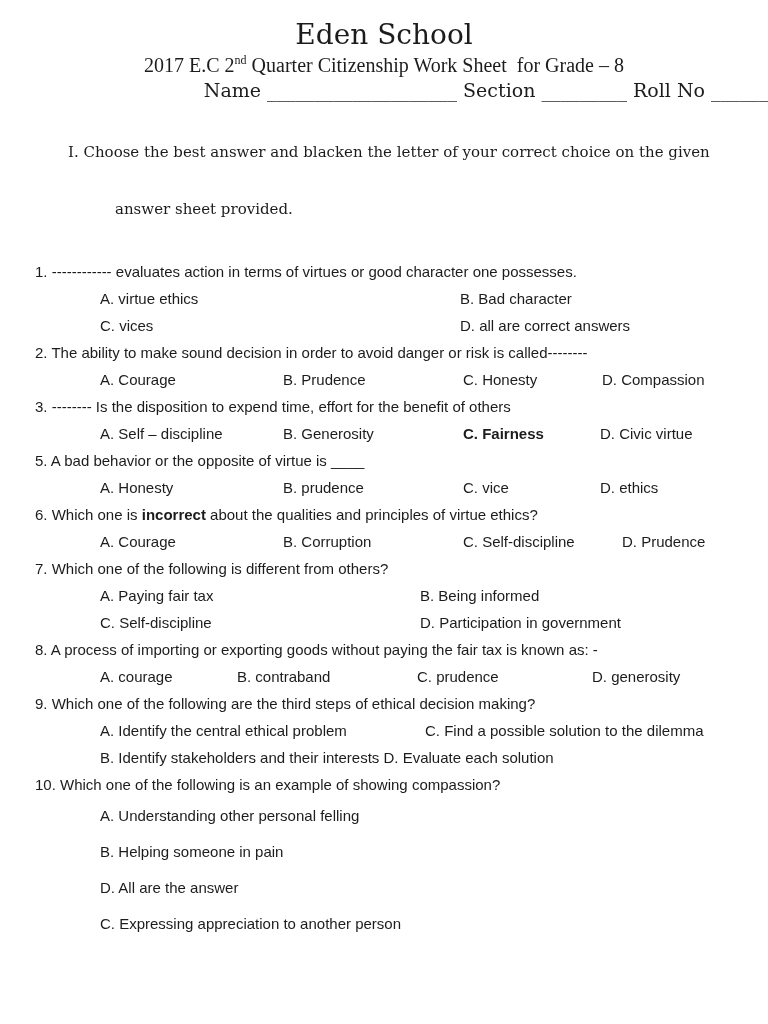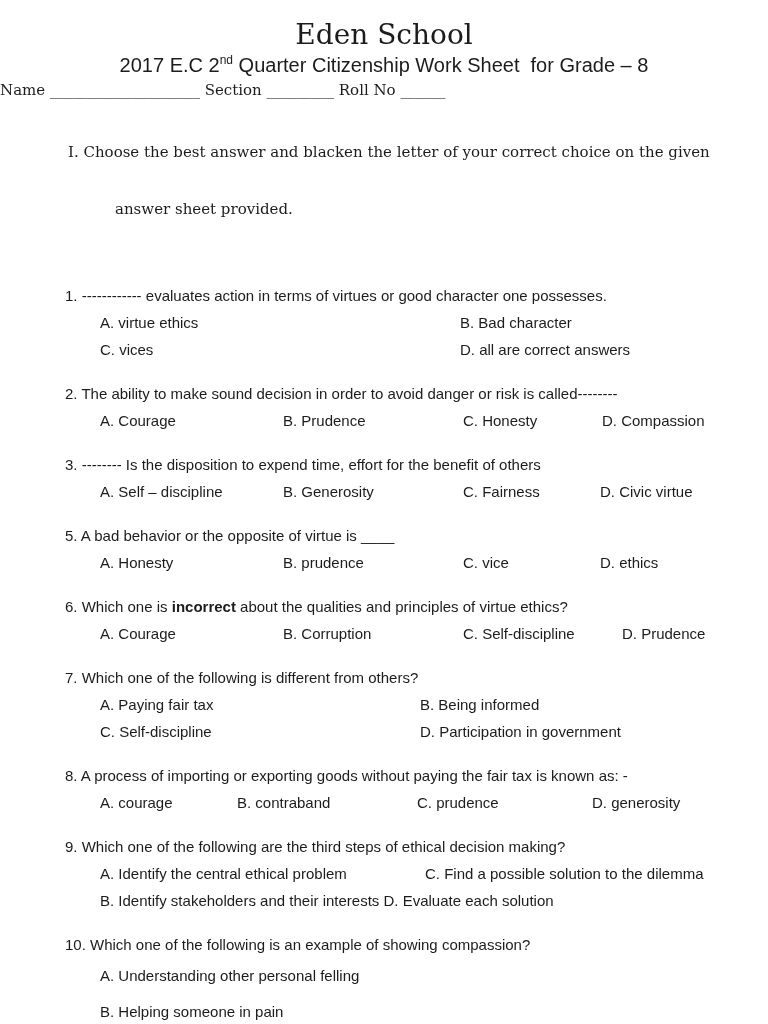--- a/index.html
+++ b/index.html
@@ -12,46 +12,45 @@
     overflow:hidden;
   }
   .title {
     font-family:"DejaVu Serif", serif;
     font-size:28px; line-height:34px;
     text-align:center;
     padding-top:18px;
     white-space:pre-wrap;
   }
   .subtitle {
-    font-family:Liberation Sans, sans-serif;
+    font-family:Liberation Serif, serif;
     font-size:20px; line-height:26px;
     text-align:center;
     white-space:pre-wrap;
   }
   .subtitle sup { font-size:12px; line-height:0; }
   .name-line {
     font-family:"DejaVu Serif", serif;
-    font-size:15px; line-height:25px;
-    text-align:left;
+    font-size:19px; line-height:25px;
+    text-align:right;
     white-space:pre-wrap;
   }
   .instruction {
     font-family:"DejaVu Serif", serif;
     font-size:15px; line-height:19px;
     padding-left:68px; padding-top:2px;
     white-space:pre-wrap;
   }
   .instr2 { padding-left:47px; }
   #questions { padding-top:5px; font-size:15px; }
   .q-line {
     height:20px; line-height:20px;
     margin-bottom:7px;
-    padding-left:65px;
+    padding-left:35px;
     white-space:pre-wrap;
-    margin-top:24px;
   }
   .q-line .b { font-weight:bold; }
   .opt-row {
     position:relative;
     height:20px; line-height:20px;
     margin-bottom:7px;
   }
   .opt { position:absolute; top:0; white-space:nowrap; }
   .opt-row.flow { padding-left:100px; white-space:nowrap; }
   .opt-flow { white-space:nowrap; }
@@ -88,21 +87,21 @@
           <span class="opt" style="left: 283px;">B. Prudence</span>
           <span class="opt" style="left: 463px;">C. Honesty</span>
           <span class="opt" style="left: 602px;">D. Compassion</span>
         </div>
       </div>
       <div class="question">
         <div class="q-line"><span>3. -------- Is the disposition to expend time, effort for the benefit of others</span></div>
         <div class="opt-row">
           <span class="opt" style="left: 100px;">A. Self – discipline</span>
           <span class="opt" style="left: 283px;">B. Generosity</span>
-          <span class="opt" style="left: 463px;">C. Fairness</span>
+          <span class="opt" style="left: 463px; font-weight: bold;">C. Fairness</span>
           <span class="opt" style="left: 600px;">D. Civic virtue</span>
         </div>
       </div>
       <div class="question">
         <div class="q-line"><span>5. A bad behavior or the opposite of virtue is ____</span></div>
         <div class="opt-row">
           <span class="opt" style="left: 100px;">A. Honesty</span>
           <span class="opt" style="left: 283px;">B. prudence</span>
           <span class="opt" style="left: 463px;">C. vice</span>
           <span class="opt" style="left: 600px;">D. ethics</span>

